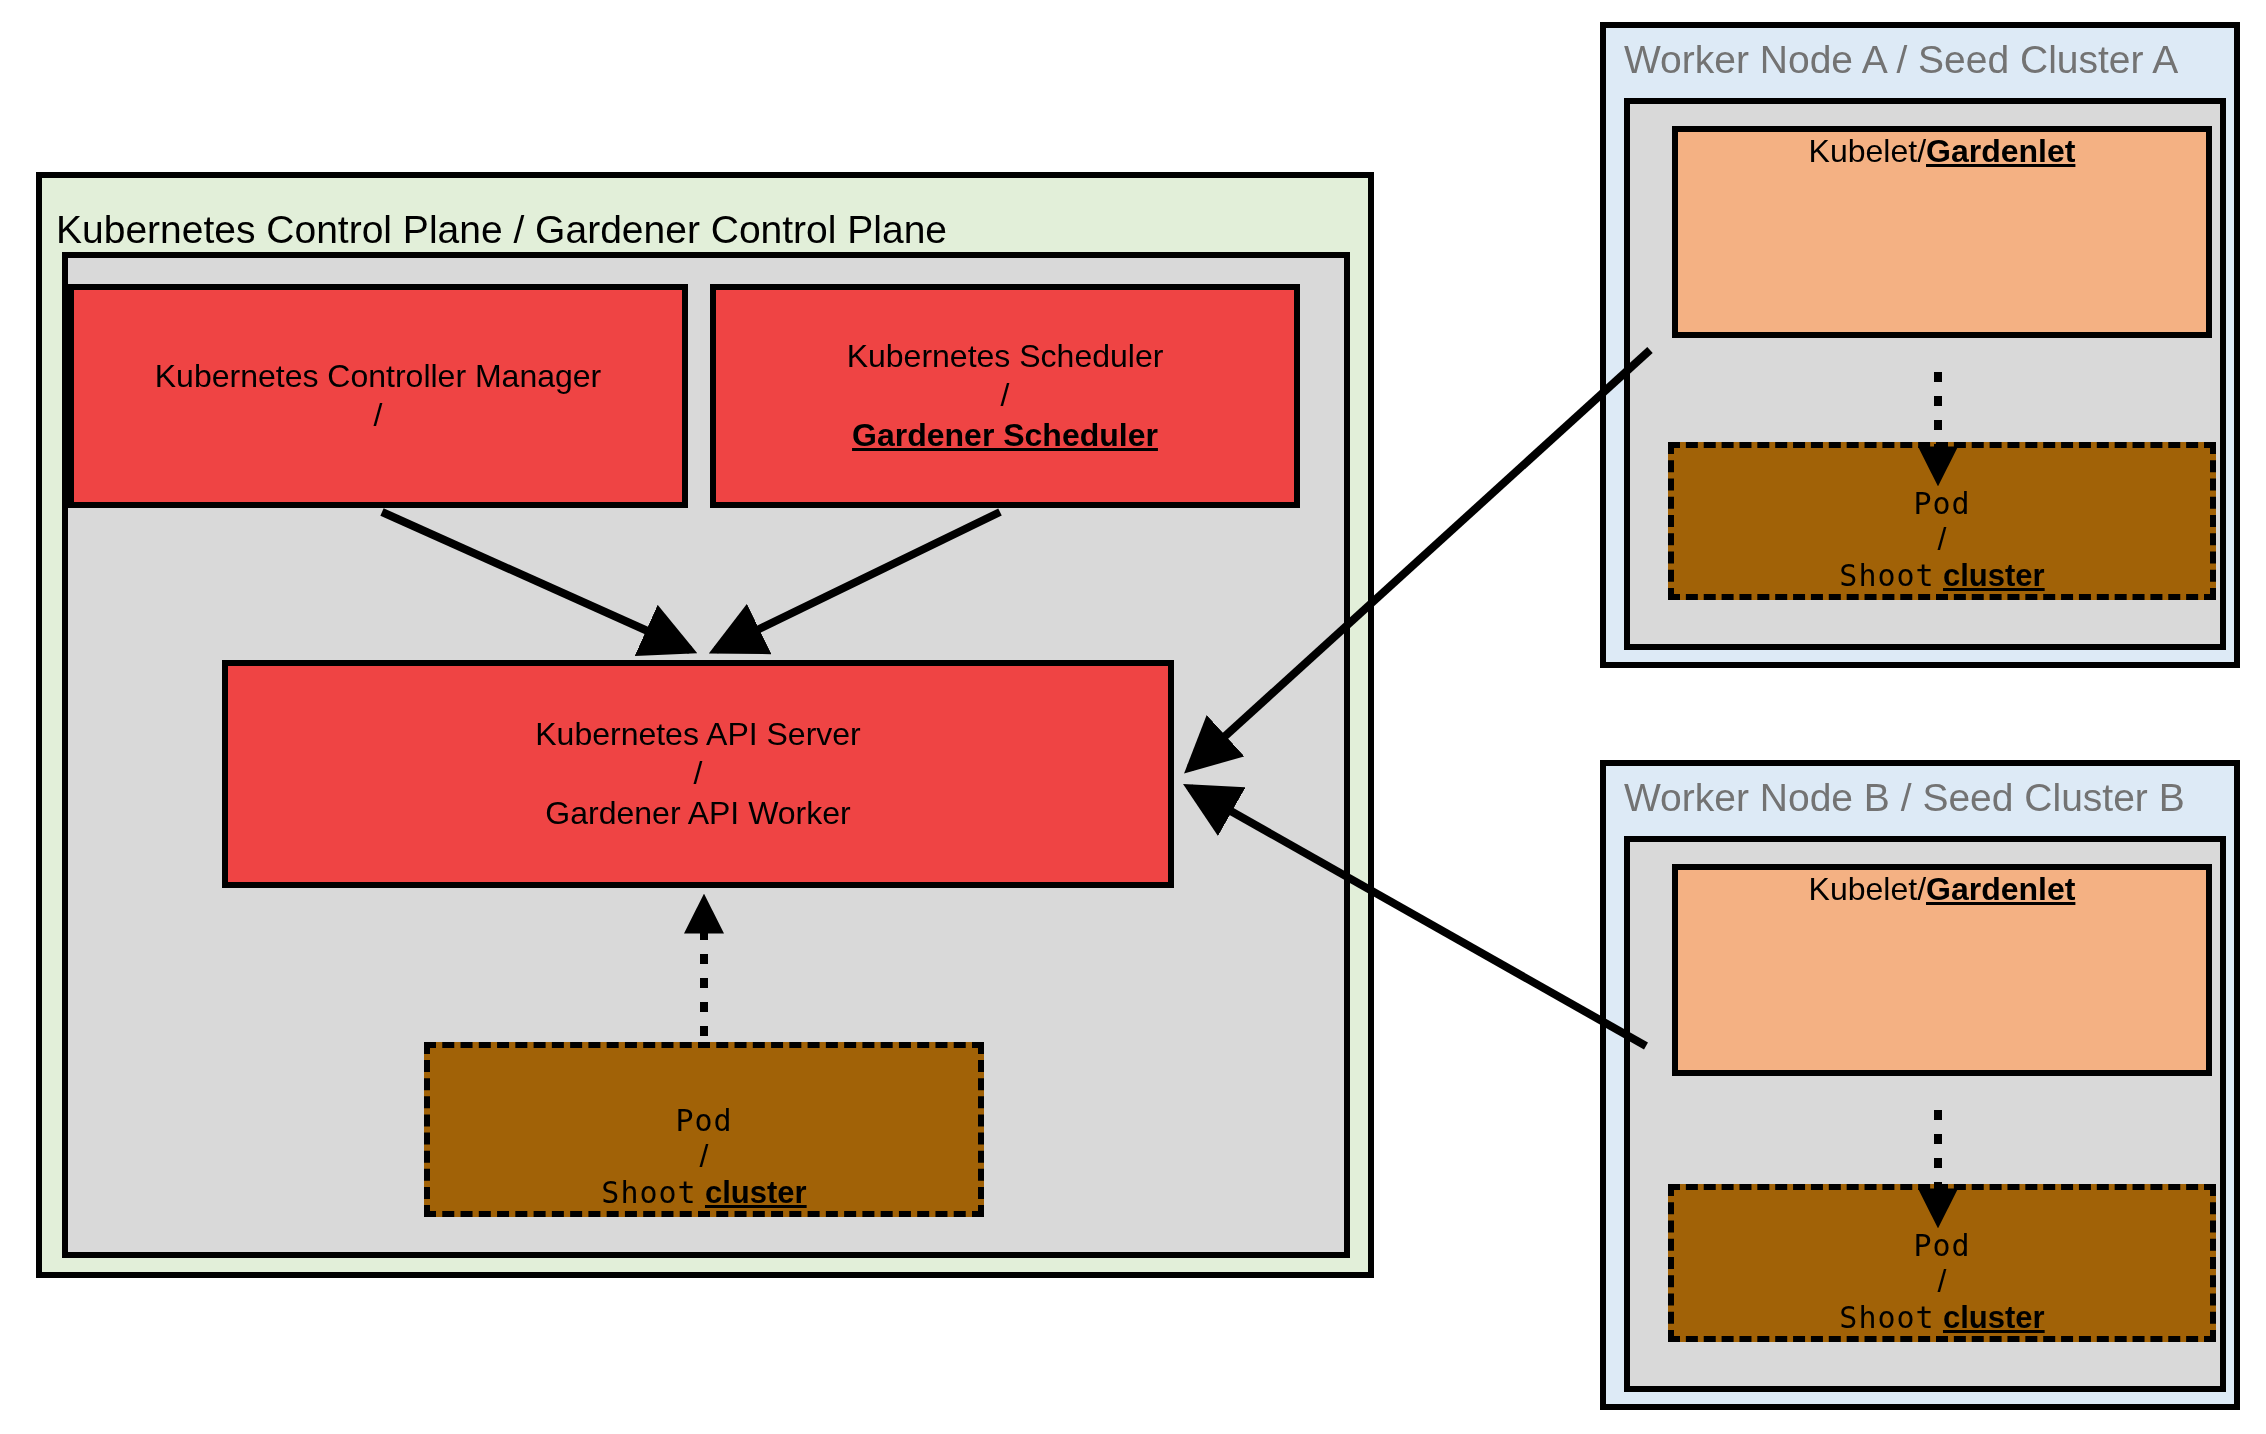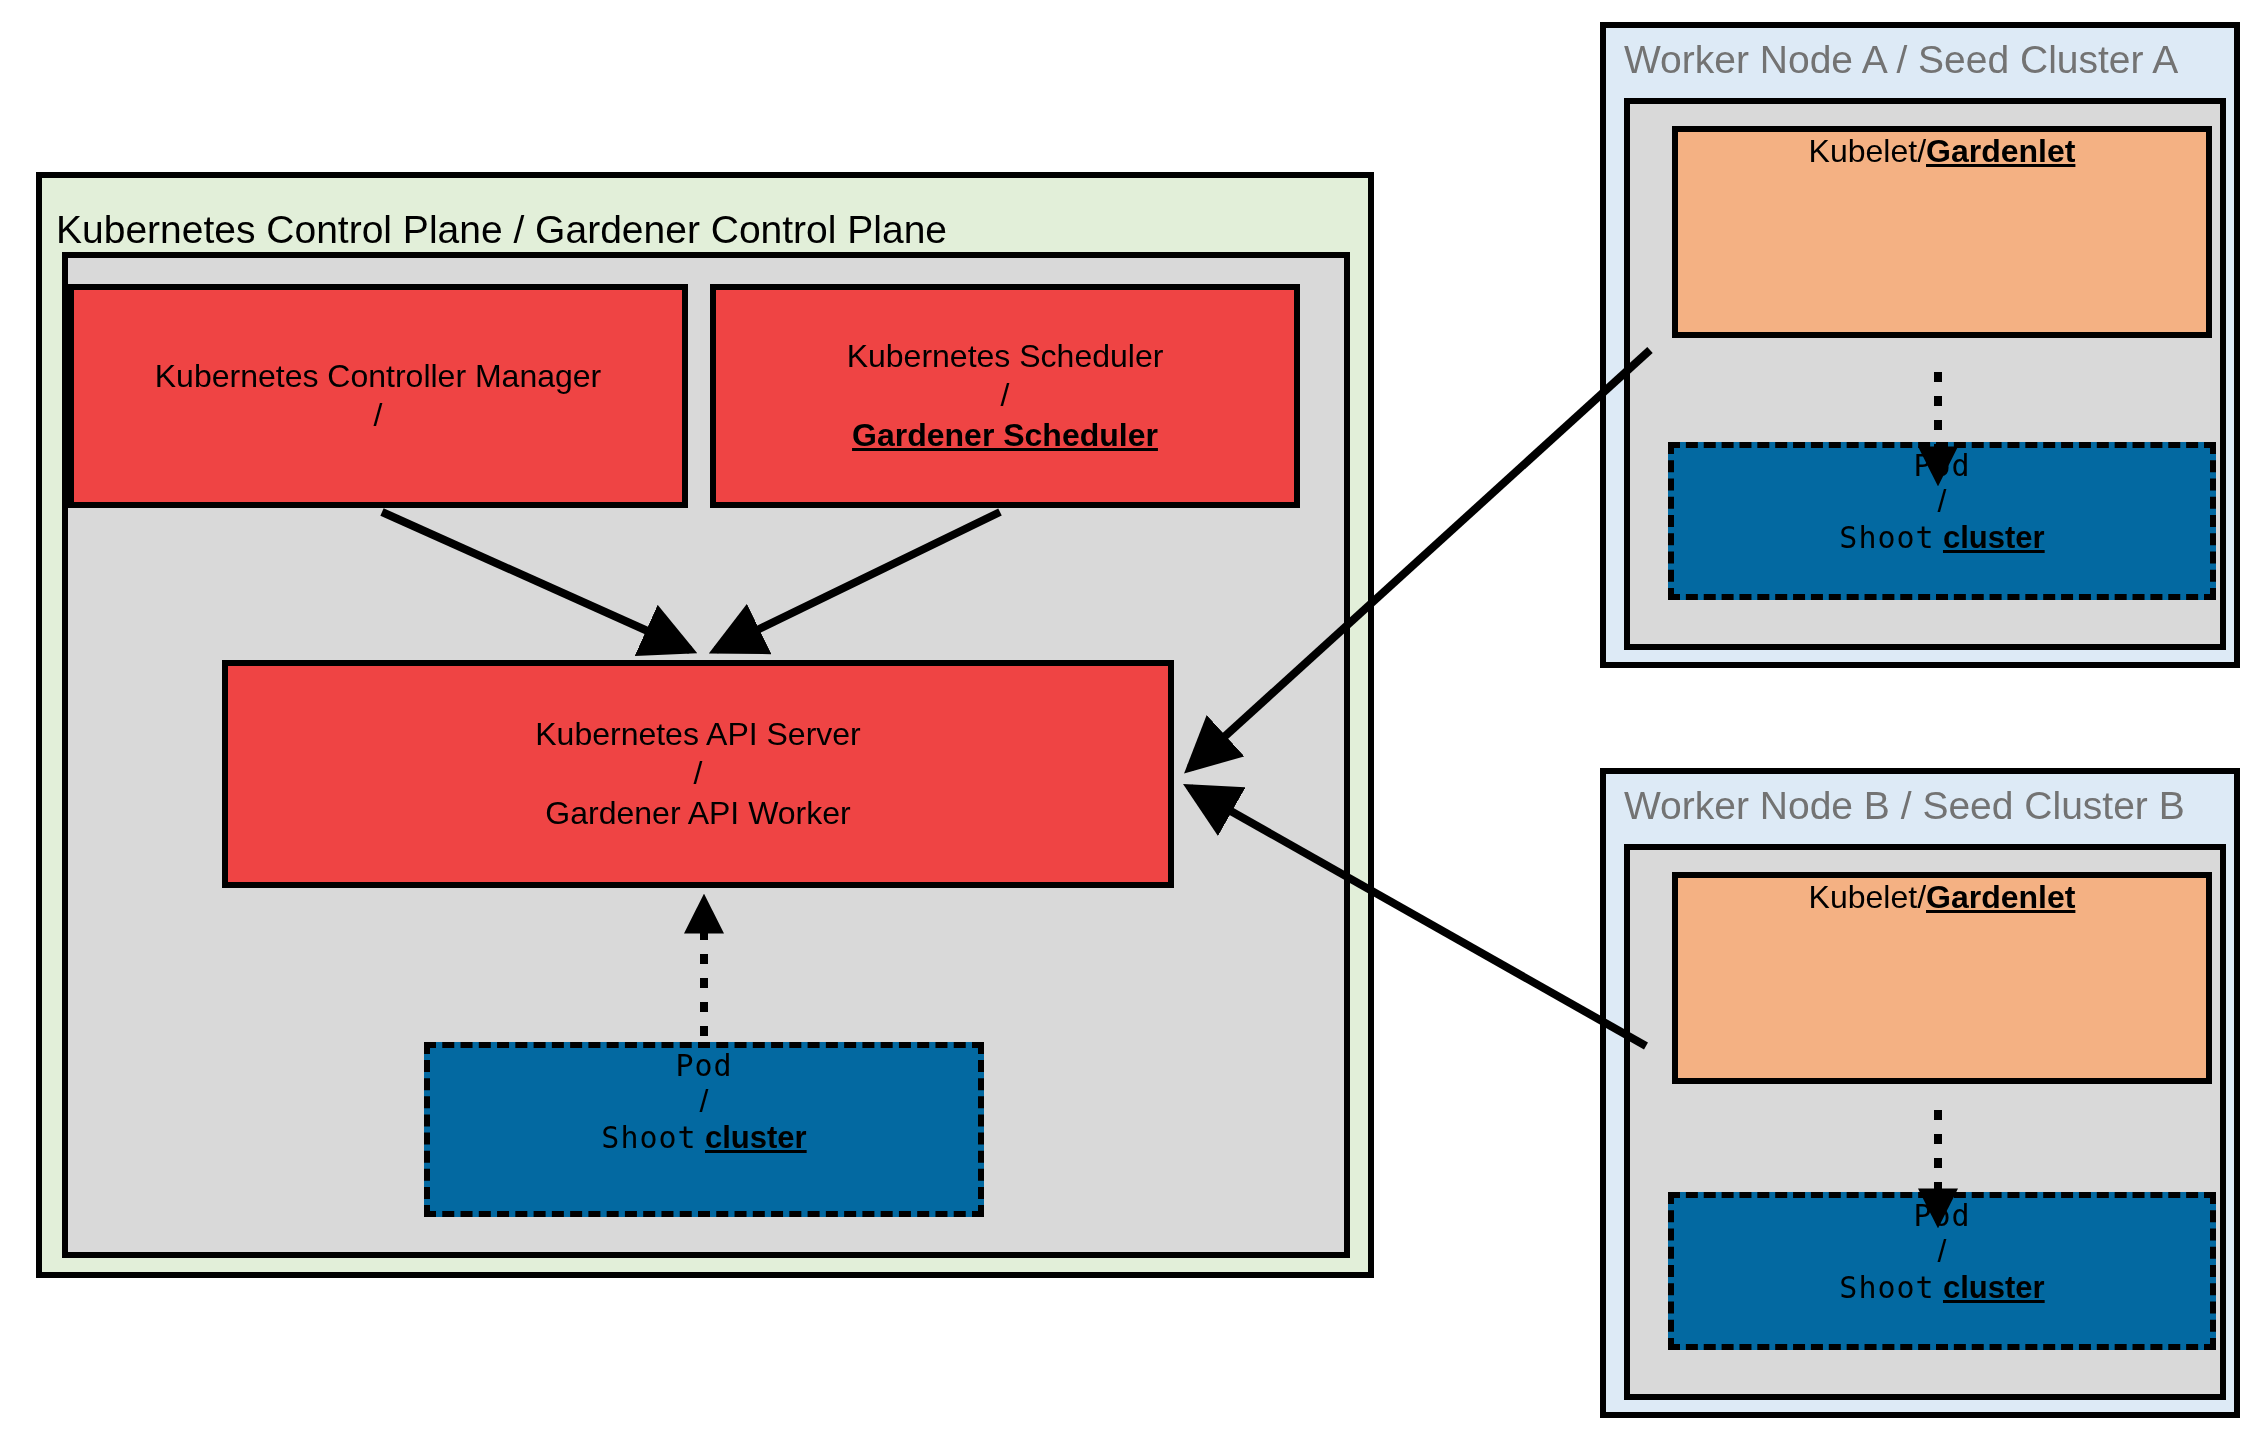--- a/index.html
+++ b/index.html
@@ -39,24 +39,24 @@
   }
   #kcm-box   { left: 68px;  top: 284px; width: 620px; height: 224px; }
   #ksched-box{ left: 710px; top: 284px; width: 590px; height: 224px; }
   #kapi-box  { left: 222px; top: 660px; width: 952px; height: 228px; }
   .green-box .l1 { display:block; }
   .green-box .sep { display:block; font-size: 32px; }
   .green-box .l2 { display:block; }
   .bold { font-weight: bold; text-decoration: underline; }
   .pod-box {
     position: absolute;
-    background: #0369a1;
+    background: #a16207;
     border: 6px dashed #000;
     display: flex; flex-direction: column;
-    align-items: center; justify-content: flex-start;
+    align-items: center; justify-content: flex-end;
     text-align: center;
   }
   .pod-line-mono {
     font-family: "DejaVu Sans Mono", monospace;
     font-size: 30px; letter-spacing: 1px;
   }
   .pod-sep { font-family: "Liberation Sans", sans-serif; font-size: 32px; }
   .pod-mix { font-size: 30px; }
   .pod-mix .mono {
     font-family: "DejaVu Sans Mono", monospace; letter-spacing: 1px;
@@ -84,21 +84,21 @@
     display: flex; flex-direction: row;
     justify-content: center;
     text-align: center; font-size: 32px; color: #000;
   }
 
   #worker-a { left: 1600px; top: 22px;  width: 640px; height: 646px; }
   #worker-a-inner  { left: 18px; top: 70px; width: 602px; height: 552px; }
   #worker-a-kubelet{ left: 42px; top: 22px; width: 540px; height: 212px; }
   #worker-a-pod    { left: 38px; top: 338px; width: 548px; height: 158px; }
 
-  #worker-b { left: 1600px; top: 760px; width: 640px; height: 650px; margin-top: 8px; }
+  #worker-b { left: 1600px; top: 760px; width: 640px; height: 650px; }
   #worker-b-inner  { left: 18px; top: 70px; width: 602px; height: 556px; }
   #worker-b-kubelet{ left: 42px; top: 22px; width: 540px; height: 212px; }
   #worker-b-pod    { left: 38px; top: 342px; width: 548px; height: 158px; }
 
   
   #connectors {
     position: absolute; left: 0; top: 0;
     width: 2266px; height: 1434px;
     pointer-events: none;
   }

